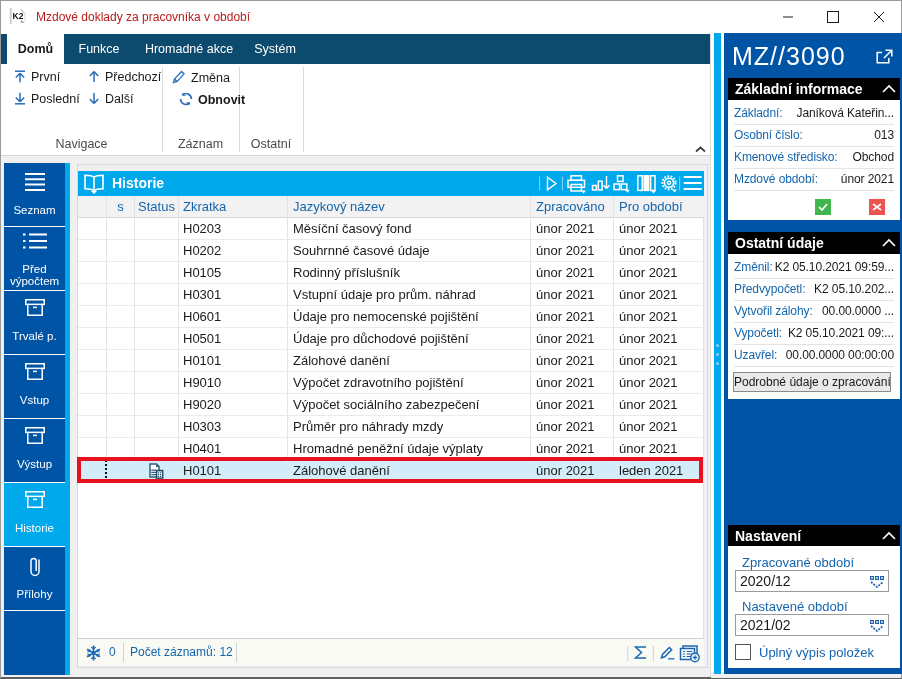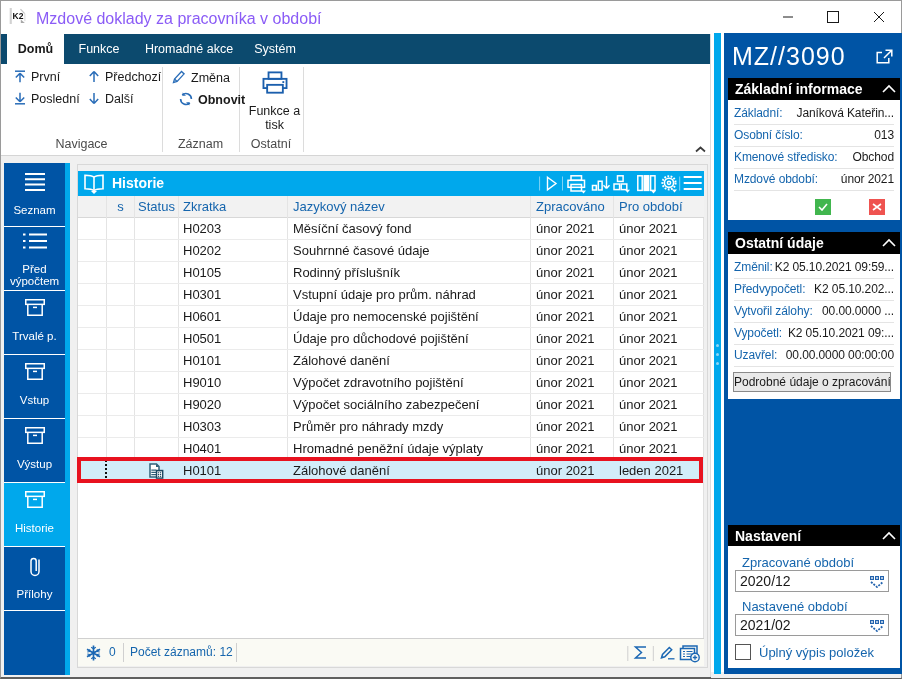--- a/index.html
+++ b/index.html
@@ -2,21 +2,21 @@
 <html><head>
 <meta charset="utf-8">
 <style>
 * { margin:0; padding:0; box-sizing:border-box; }
 html,body { width:902px; height:679px; overflow:hidden; background:#fff;
   font-family:"Liberation Sans", sans-serif; }
 .win { position:absolute; left:0; top:0; width:902px; height:679px;
   border:1px solid #9a9a9a; border-bottom:2px solid #5f5f5f; background:#fff; }
 
 .titlebar { position:absolute; left:0; top:0; width:900px; height:33px; background:#fff; }
-.title { position:absolute; left:35px; top:9px; font-size:16px; color:#8b5cf6; }
+.title { position:absolute; left:35px; top:9px; font-size:12px; color:#b91c1c; }
 .winbtn { position:absolute; top:0; width:44px; height:31px; color:#1a1a1a; }
 .wb-min { left:765px; } .wb-max { left:810px; } .wb-close { left:856px; }
 
 .tabbar { position:absolute; left:0px; top:33px; width:709px; height:30px; background:#0c4a6e; }
 .tab { position:absolute; top:0; height:30px; line-height:30px; color:#fff; font-size:12.5px;
   text-align:center; }
 .tab.active { background:#fff; color:#1a1a1a; font-weight:bold; }
 
 .ribbon { position:absolute; left:0px; top:63px; width:709px; height:92px; background:#fff;
   border-bottom:1px solid #d5d5d5; }
@@ -144,31 +144,20 @@
         </svg>Změna</div>
     <div class="ritem" style="left:178px;top:28px;font-weight:bold;">
       <svg width="14" height="14" viewBox="0 0 14 14">
           <g fill="none" stroke="#2a6db8" stroke-width="1.6">
             <path d="M12.4 7a5.4 5.4 0 0 0-9.2-3.9"></path>
             <path d="M1.6 7a5.4 5.4 0 0 0 9.2 3.9"></path>
           </g>
           <path d="M3.6 0.4v3.4h3.4z" fill="#2a6db8"></path>
           <path d="M10.4 13.6v-3.4H7z" fill="#2a6db8"></path>
         </svg>Obnovit</div>
-    <div class="ritem" style="left:245px;top:7px;width:57px;text-align:center;height:auto;">
-      <svg width="28" height="24" viewBox="0 0 28 26" style="margin:0;">
-          <g fill="none" stroke="#1b5fad" stroke-width="2">
-      <rect x="7" y="1.5" width="14" height="7"></rect>
-            <rect x="1.5" y="8.5" width="25" height="10"></rect>
-            <rect x="5.5" y="15" width="17" height="8.5" fill="#fff"></rect>
-      </g>
-          <rect x="22" y="11" width="2" height="2" fill="#1b5fad"></rect>
-        </svg>
-      <div style="margin-top:8px;line-height:14px;">Funkce a<br>tisk</div>
-    </div>
     <svg style="position:absolute;left:694px;top:82px;" width="11" height="7" viewBox="0 0 11 7">
         <path d="M1 5.5L5.5 1.5L10 5.5" fill="none" stroke="#3c3c3c" stroke-width="1.7"></path>
       </svg>
   </div>
 
   <div class="mainbg"></div>
 
   <div class="sidebar">
     <div class="strip"></div>
     <div class="sbitem" style="top:0px;">

